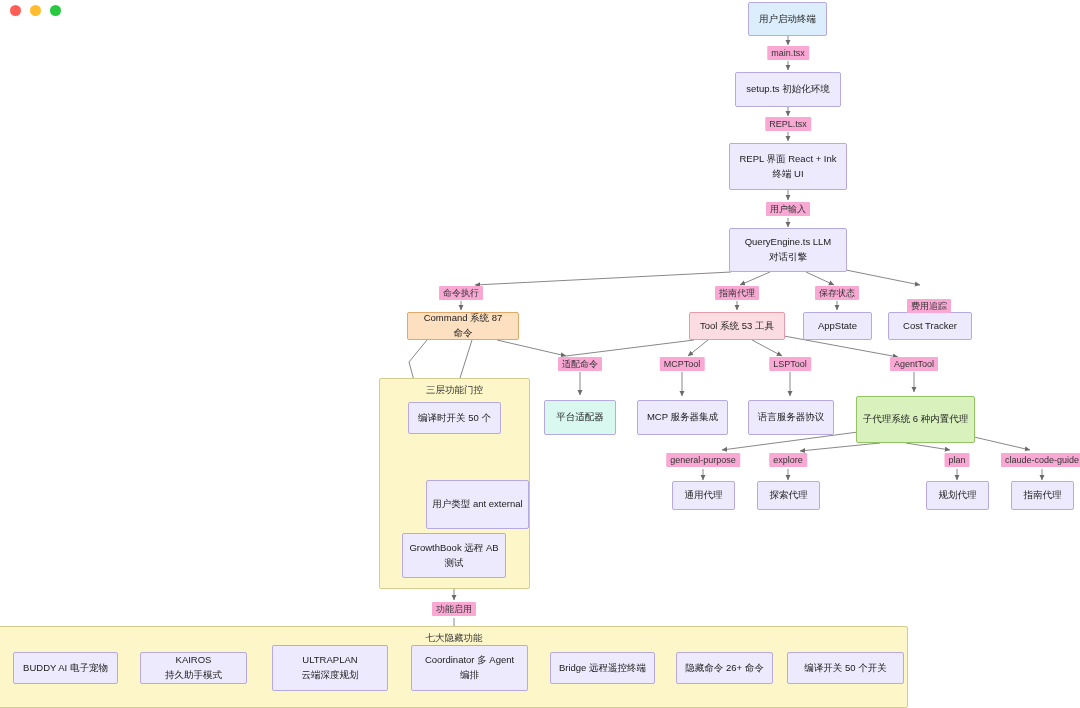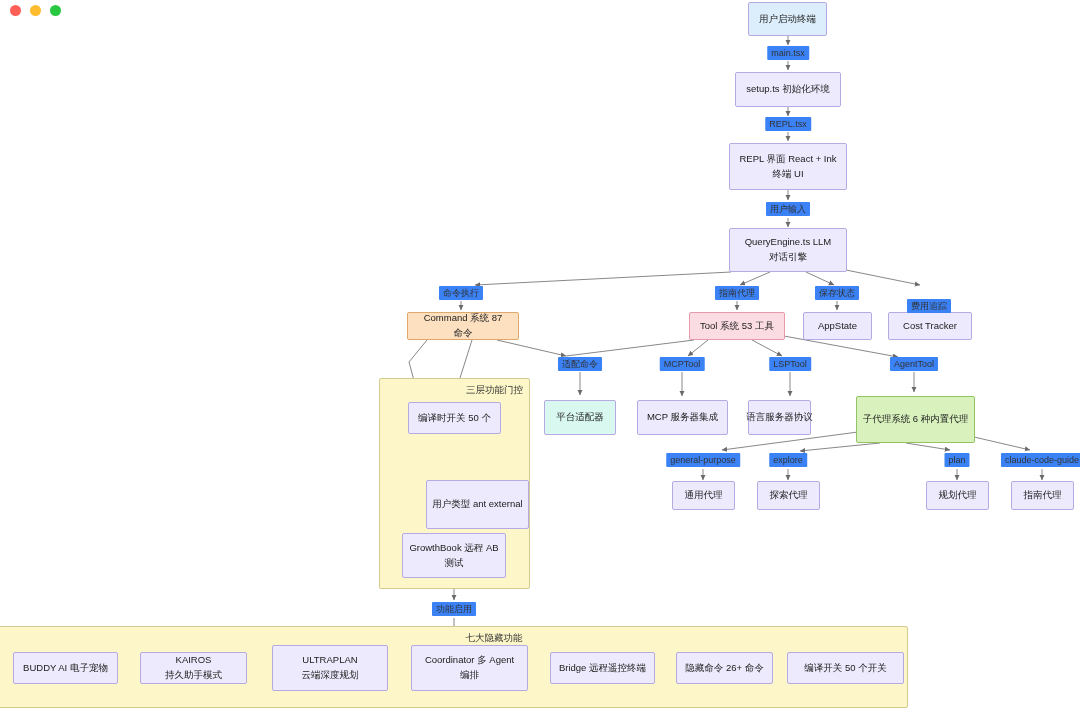--- a/index.html
+++ b/index.html
@@ -53,21 +53,20 @@
     border: 1px solid #d4cc8f;
     border-radius: 2px;
   }
   .subgraph-title {
     position: absolute;
     font-size: 9.5px;
     color: #333333;
     white-space: nowrap;
     text-align: center;
     line-height: 1;
-    margin-left: 40px;
   }
 
   
   .node {
     position: absolute;
     display: flex;
     align-items: center;
     justify-content: center;
     text-align: center;
     font-size: 9.5px;
@@ -80,21 +79,21 @@
   .n-lavender { background: #eceafc; border: 1px solid #b5aae4; }
   .n-blue     { background: #dceefb; border: 1px solid #b5aae4; }
   .n-orange   { background: #fde0c0; border: 1px solid #e0a86a; align-items: center; }
   .n-pink     { background: #fbdce3; border: 1px solid #e79aa9; }
   .n-green    { background: #d9f2bd; border: 1px solid #93c464; }
   .n-mint     { background: #d9f8ef; border: 1px solid #b5aae4; }
 
   
   .elabel {
     position: absolute;
-    background: #3b82f6;
+    background: #f9a8d4;
     color: #333333;
     font-size: 9px;
     line-height: 1.35;
     padding: 1px 4px;
     white-space: nowrap;
     border-radius: 1px;
     transform: translate(-50%, -50%);
   }
 </style>
 </head>
@@ -206,21 +205,21 @@
     </div>
 
     <div class="node n-mint" style="left:544px; top:400px; width:72px; height:35px;">
       <span>平台适配器</span>
     </div>
 
     <div class="node n-lavender" style="left:637px; top:400px; width:91px; height:35px;">
       <span>MCP 服务器集成</span>
     </div>
 
-    <div class="node n-lavender" style="left:748px; top:400px; width:63px; height:35px;">
+    <div class="node n-lavender" style="left:748px; top:400px; width:86px; height:35px;">
       <span>语言服务器协议</span>
     </div>
 
     <div class="node n-green" style="left:856px; top:396px; width:119px; height:47px;">
       <span>子代理系统 6 种内置代理</span>
     </div>
 
     <div class="node n-lavender" style="left:408px; top:402px; width:93px; height:32px;">
       <span>编译时开关 50 个</span>
     </div>

